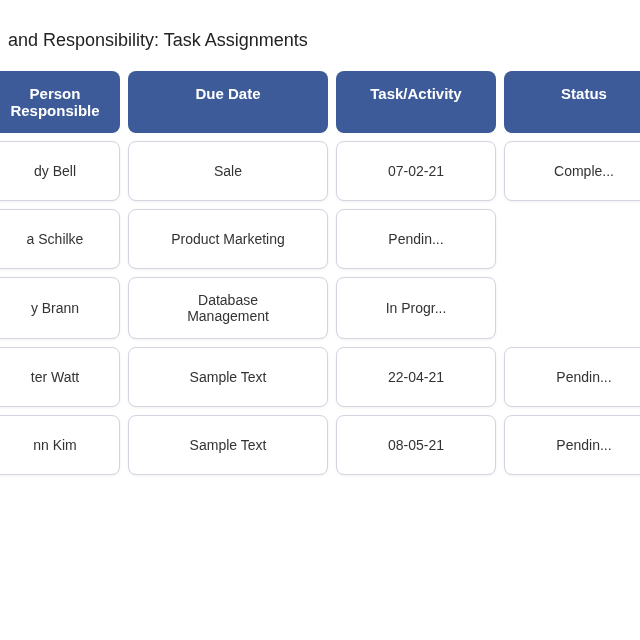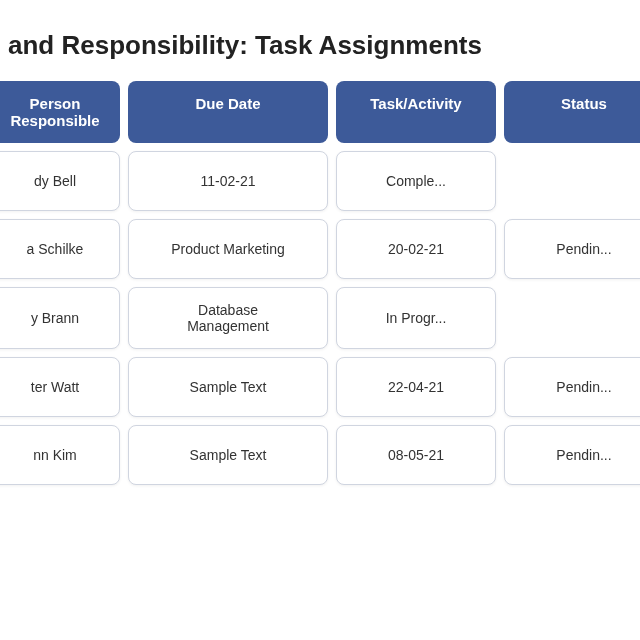--- a/index.html
+++ b/index.html
@@ -18,22 +18,22 @@
 
     .page {
       width: 640px;
       height: 640px;
       padding: 30px 0 20px 0;
       display: flex;
       flex-direction: column;
     }
 
     .title {
-      font-size: 26px;
-      font-weight: 700;
+      font-size: 18px;
+      font-weight: 400;
       color: #222;
       padding: 0 20px 20px 8px;
       white-space: nowrap;
     }
 
     .table-container {
       flex: 1;
       display: flex;
       flex-direction: column;
       overflow: hidden;
@@ -95,27 +95,27 @@
     <div class="table-header">
       <div class="header-cell">Person<br>Responsible</div>
       <div class="header-cell">Due Date</div>
       <div class="header-cell">Task/Activity</div>
       <div class="header-cell">Status</div>
     </div>
 
     <div class="table-body" id="table-body">
     <div class="table-row">
           <div class="data-cell">dy Bell</div>
-          <div class="data-cell">11-02-21</div>
+          <div class="data-cell">Sale</div>
+          <div class="data-cell">07-02-21</div>
           <div class="data-cell">Comple...</div>
         </div>
         <div class="table-row">
           <div class="data-cell">a Schilke</div>
           <div class="data-cell">Product Marketing</div>
-          <div class="data-cell">20-02-21</div>
           <div class="data-cell">Pendin...</div>
         </div>
         <div class="table-row">
           <div class="data-cell">y Brann</div>
           <div class="data-cell">Database<br>Management</div>
           <div class="data-cell">In Progr...</div>
         </div>
         <div class="table-row">
           <div class="data-cell">ter Watt</div>
           <div class="data-cell">Sample Text</div>

